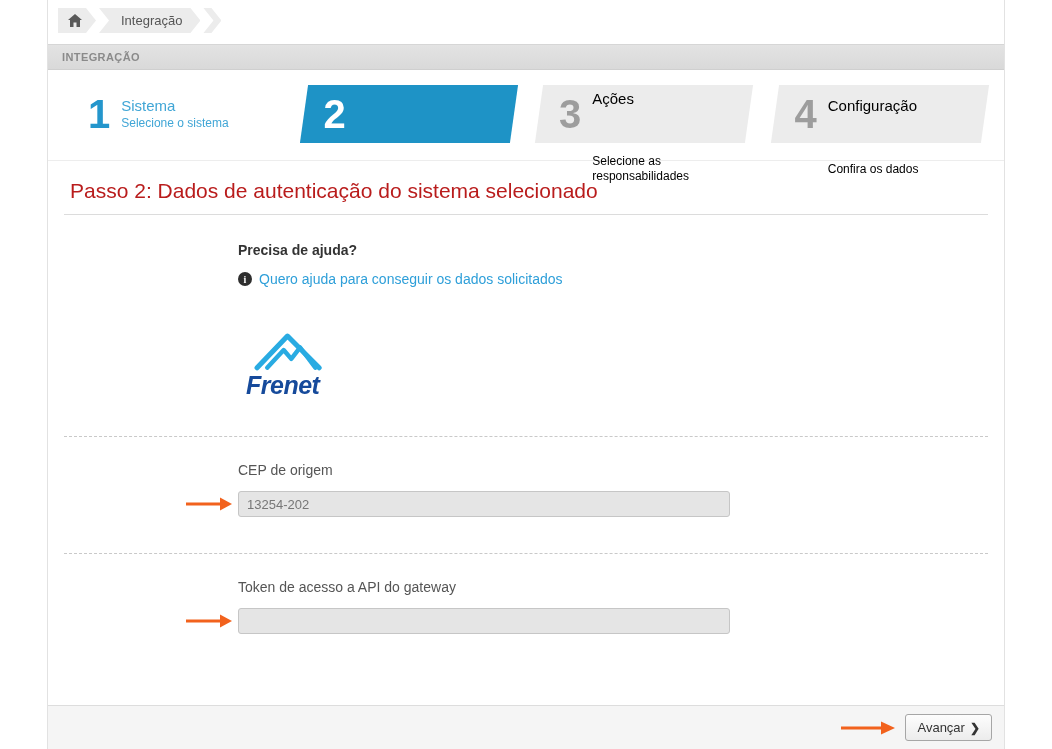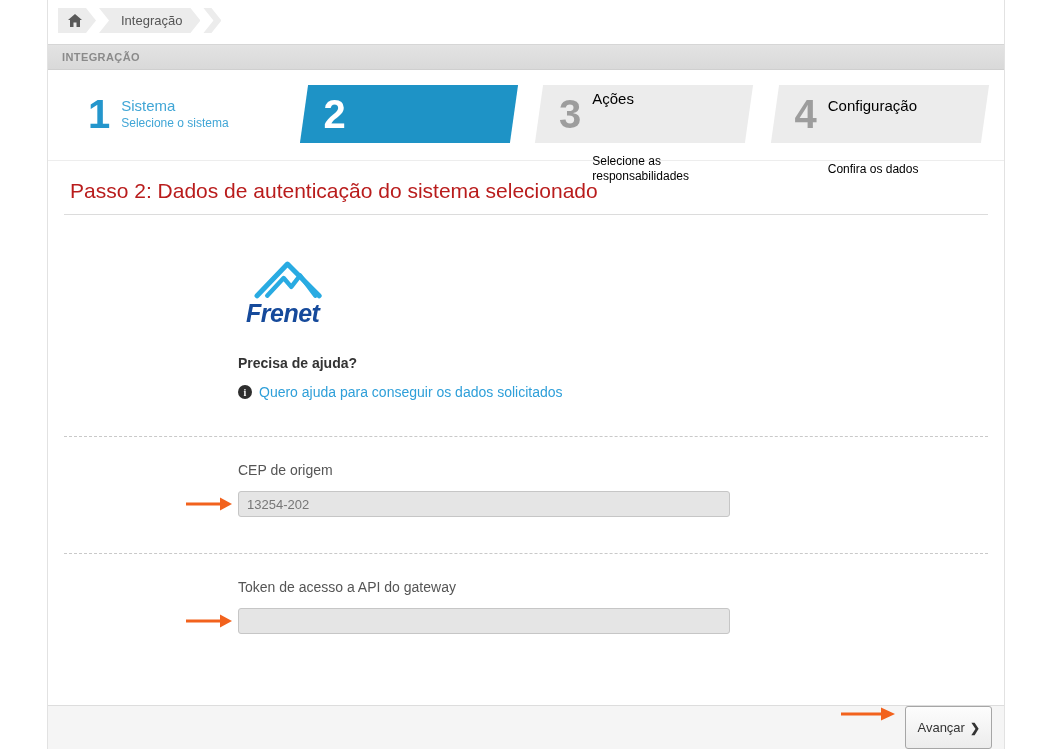--- a/index.html
+++ b/index.html
@@ -89,21 +89,21 @@
   .text-input {
     width:492px; height:26px; border:1px solid #c6c6c6; border-radius:3px;
     padding:4px 8px; font-family:"Liberation Sans", sans-serif;
     font-size:13px; color:#777; outline:none; background:#e5e5e5; display:block;
   }
   .pointer-arrow { position:absolute; left:-53px; top:50%; transform:translateY(-50%); display:block; }
 
   
   .footer {
     margin-top:auto; height:44px; background:#f5f5f5; border-top:1px solid #ddd;
-    display:flex; justify-content:flex-end; gap:9px; padding:0 12px;
+    display:flex; align-items:center; justify-content:flex-end; gap:9px; padding:0 12px;
   }
   .next-btn {
     display:flex; align-items:center; gap:5px;
     background:linear-gradient(#fdfdfd,#ececec);
     border:1px solid #a6a6a6; border-radius:3px;
     padding:5px 11px; font-family:"Liberation Sans", sans-serif;
     font-size:13px; color:#333; cursor:pointer;
   }
   .next-btn .chev { font-weight:bold; font-size:12px; }
 </style>
@@ -169,34 +169,34 @@
         </span>
       </div>
     </div>
 
   </div>
 
   <div class="main">
 
     <h1 class="page-heading">Passo 2: Dados de autenticação do sistema selecionado</h1>
 
+    <div class="indent">
+      <div class="help-title">Precisa de ajuda?</div>
+      <div class="help-row">
+        <span class="info-badge">i</span>
+        <a class="help-link">Quero ajuda para conseguir os dados solicitados</a>
+      </div>
+    </div>
+
     <div class="indent logo-block">
       <svg class="logo-tri" width="76" height="46" viewBox="0 0 120 72">
         <path d="M8 64 L56 14 L106 64" fill="none" stroke="#29abe2" stroke-width="8" stroke-linejoin="round" stroke-linecap="round"></path>
         <path d="M24 64 L50 36 L62 50 L76 32 L100 64" fill="none" stroke="#29abe2" stroke-width="7" stroke-linejoin="round" stroke-linecap="round"></path>
       </svg>
       <div class="logo-word">Frenet</div>
-    </div>
-
-    <div class="indent">
-      <div class="help-title">Precisa de ajuda?</div>
-      <div class="help-row">
-        <span class="info-badge">i</span>
-        <a class="help-link">Quero ajuda para conseguir os dados solicitados</a>
-      </div>
     </div>
 
     <hr class="dashed">
 
     <div class="indent form-group">
       <label class="form-label">CEP de origem</label>
       <div class="input-row">
         <svg class="pointer-arrow" width="48" height="16" viewBox="0 0 48 16">
           <line x1="1" y1="8" x2="36" y2="8" stroke="#f2621d" stroke-width="3"></line>
           <path d="M35 1.5 L47 8 L35 14.5 Z" fill="#f2621d"></path>

